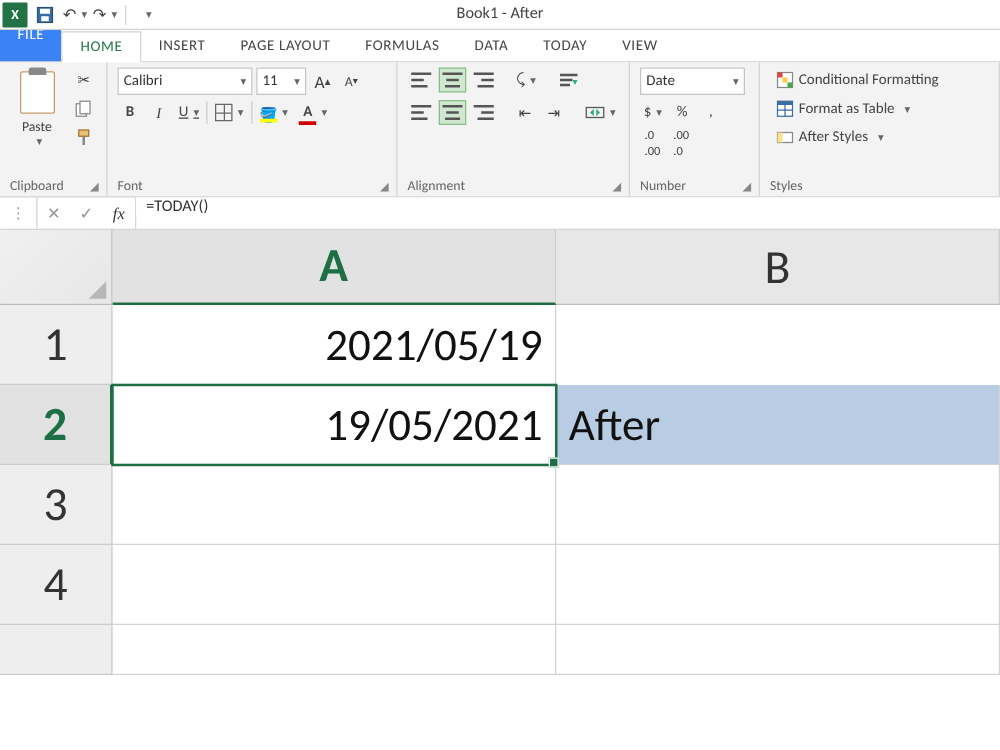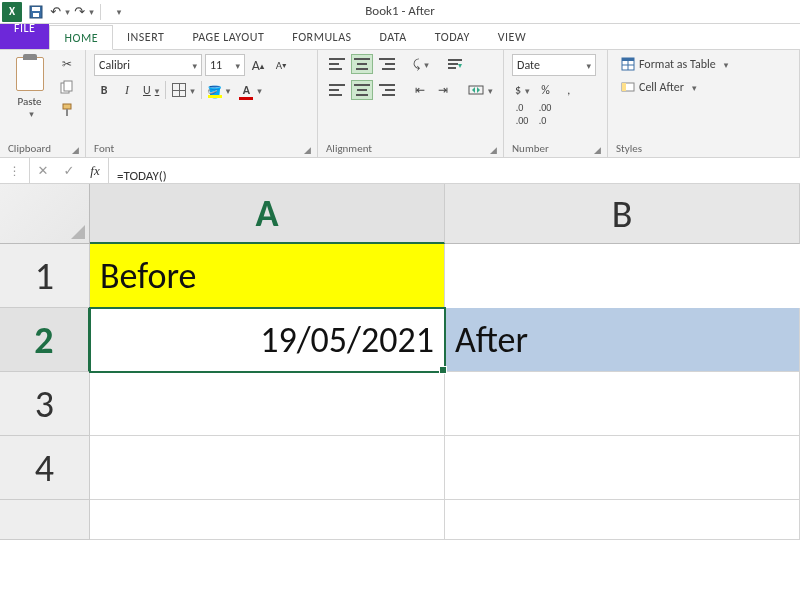--- a/index.html
+++ b/index.html
@@ -8,21 +8,21 @@
   
   .titlebar { height:24px; background:#fff; display:flex; align-items:center; border-bottom:1px solid #d4d4d4; position:relative;}
   .qat { display:flex; align-items:center; gap:4px; padding-left:2px;}
   .qat .xl-logo { width:20px; height:20px; background:#217346; color:#fff; display:flex; align-items:center; justify-content:center; font-weight:bold; font-size:11px; border-radius:1px;}
   .qat .ic { width:18px; height:18px; display:flex; align-items:center; justify-content:center; color:#444; font-size:13px;}
   .qat .sep { width:1px; height:16px; background:#d4d4d4; margin:0 2px;}
   .wintitle { position:absolute; left:50%; transform:translateX(-50%); top:3px; color:#444; font-size:13px;}
 
   
   .tabsrow { height:26px; background:#fff; display:flex; align-items:flex-end; border-bottom:1px solid #d4d4d4; }
-  .file-tab { background:#6d28d9; color:#fff; height:42px; display:flex; align-items:center; padding:0 14px; font-size:12px; letter-spacing:0.5px;}
+  .file-tab { background:#3b82f6; color:#fff; height:42px; display:flex; align-items:center; padding:0 14px; font-size:12px; letter-spacing:0.5px;}
   .tab { height:25px; display:flex; align-items:center; padding:0 14px; color:#444; font-size:12px; letter-spacing:0.5px;}
   .tab.active { color:#217346; border:1px solid #d4d4d4; border-bottom:1px solid #fff; background:#fff; margin-bottom:-1px;}
 
   
   .ribbon { height:108px; background:#f3f3f3; border-bottom:1px solid #d4d4d4; display:flex; }
   .group { border-right:1px solid #d4d4d4; padding:4px 8px 2px 8px; display:flex; flex-direction:column; justify-content:space-between; }
   .group-body { display:flex; gap:6px; align-items:flex-start; flex:1; }
   .group-label { text-align:left; font-size:11px; color:#666; padding-top:2px; position:relative;}
   .group-label .dlg { position:absolute; right:-2px; bottom:0; font-size:9px; color:#888;}
   .btn { display:flex; align-items:center; justify-content:center; height:20px; min-width:20px; padding:0 2px; border:1px solid transparent; }
@@ -60,21 +60,21 @@
   .sm-ic { width:14px; height:14px; display:inline-block;}
 
   
   .fbar { height:26px; border-bottom:1px solid #d4d4d4; display:flex; align-items:stretch;}
   .namebox { width:100px; border-right:1px solid #d4d4d4; display:flex; align-items:center;}
   .namebox input { border:none; width:70px; padding:0 6px; font-size:12px; outline:none;}
   .namebox .dd { width:18px; text-align:center; color:#666; font-size:9px;}
   .fxbtns { display:flex; align-items:center; border-right:1px solid #d4d4d4;}
   .fxbtns div{ width:26px; text-align:center; color:#999; font-size:13px;}
   .fxbtns .fx{ font-style:italic; color:#333; font-family:'Times New Roman',serif;}
-  .finput { flex:1; display:flex; align-items:flex-end;}
+  .finput { flex:1; display:flex; align-items:flex-start;}
   .finput input{ border:none; width:100%; padding:0 8px; font-size:13px; outline:none; color:#333;}
 
   
   .grid { position:relative; }
   .colhdrs { display:flex; height:60px;}
   .corner { width:90px; background:linear-gradient(135deg,#f0f0f0 0%, #e7e7e7 100%); border-right:1px solid #bbb; border-bottom:1px solid #bbb; position:relative;}
   .corner::after{content:""; position:absolute; right:4px; bottom:4px; width:0; height:0; border-left:14px solid transparent; border-bottom:14px solid #b7b7b7;}
   .colhdr { flex:0 0 355px; background:#eeeeee; border-right:1px solid #ccc; border-bottom:1px solid #bbb; display:flex; align-items:center; justify-content:center; font-size:38px; color:#333;}
   .colhdr.active { background:#e2e2e2; color:#1e6f45; border-bottom:2px solid #1e6f45; font-weight:600;}
   .colhdr.sel2 { background:#e7e7e7;}
@@ -288,37 +288,48 @@
       </div>
     </div>
     <div class="group-label"><span>Number</span><span class="dlg">◢</span></div>
   </div>
 
   <div class="group" style="flex:1;">
     <div class="group-body" style="flex-direction:column; gap:3px;">
       <div class="txtbtn btn">
         <span class="sm-ic">
             <svg width="14" height="14" viewBox="0 0 14 14">
+              <rect x="1" y="1" width="12" height="12" fill="#fff" stroke="#888"></rect>
+              <rect x="1" y="1" width="4" height="4" fill="#d44"></rect>
+              <rect x="5" y="5" width="4" height="4" fill="#fc4"></rect>
+              <rect x="9" y="9" width="4" height="4" fill="#4a4"></rect>
+            </svg>
+          </span>
+        <span>Conditional Formatting</span>
+      </div>
+      <div class="txtbtn btn">
+        <span class="sm-ic">
+            <svg width="14" height="14" viewBox="0 0 14 14">
               <rect x="1" y="1" width="12" height="12" fill="#fff" stroke="#3a6ea5"></rect>
               <rect x="1" y="1" width="12" height="3" fill="#3a6ea5"></rect>
               <line x1="1" y1="8" x2="13" y2="8" stroke="#3a6ea5"></line>
               <line x1="7" y1="4" x2="7" y2="13" stroke="#3a6ea5"></line>
             </svg>
           </span>
         <span>Format as Table</span>
           <span class="caret">▾</span>
       </div>
       <div class="txtbtn btn">
         <span class="sm-ic">
             <svg width="14" height="14" viewBox="0 0 14 14">
               <rect x="1" y="3" width="12" height="8" fill="#fff" stroke="#888"></rect>
               <rect x="1" y="3" width="4" height="8" fill="#ffe08a"></rect>
             </svg>
           </span>
-        <span>Cell After</span>
+        <span>After Styles</span>
           <span class="caret">▾</span>
       </div>
     </div>
     <div class="group-label">Styles</div>
   </div>
 </div>
 
 <div class="fbar">
   <div style="width:30px;border-right:1px solid #d4d4d4;display:flex;align-items:center;justify-content:center;color:#999;">⋮</div>
   <div class="fxbtns">
@@ -333,21 +344,21 @@
 
 <div class="grid">
   <div class="colhdrs">
     <div class="corner"></div>
     <div class="colhdr active">A</div>
     <div class="colhdr sel2">B</div>
   </div>
 
   <div class="row-g">
     <div class="rowhdr">1</div>
-    <div class="cell yellow">Before</div>
+    <div class="cell rt">2021/05/19</div>
   </div>
 
   <div class="row-g">
     <div class="rowhdr active">2</div>
     <div class="cell rt selected">19/05/2021</div>
     <div class="cell blue">After</div>
   </div>
 
   <div class="row-g">
     <div class="rowhdr">3</div>

